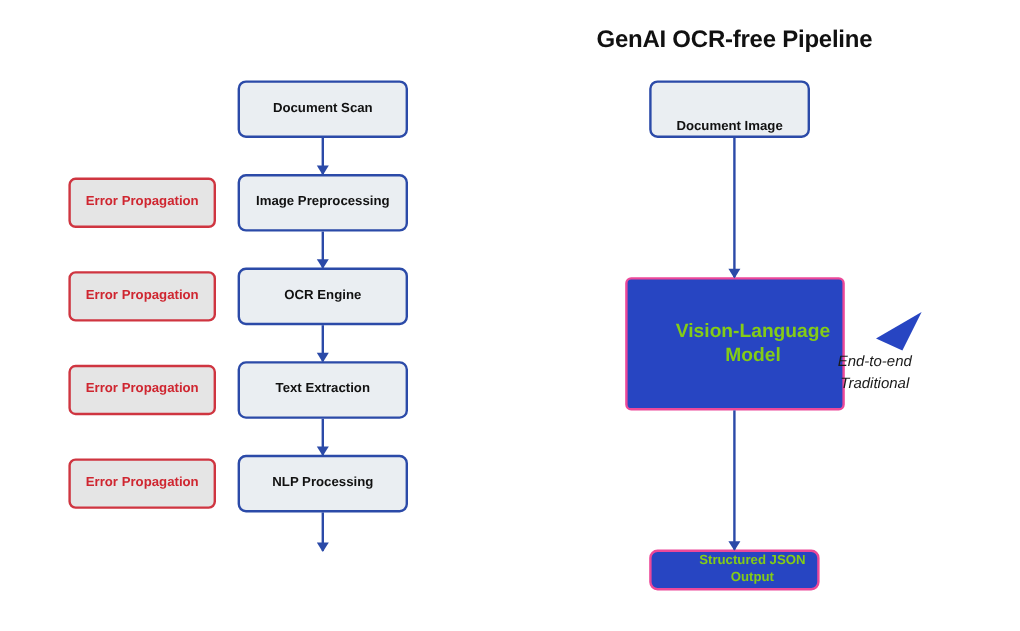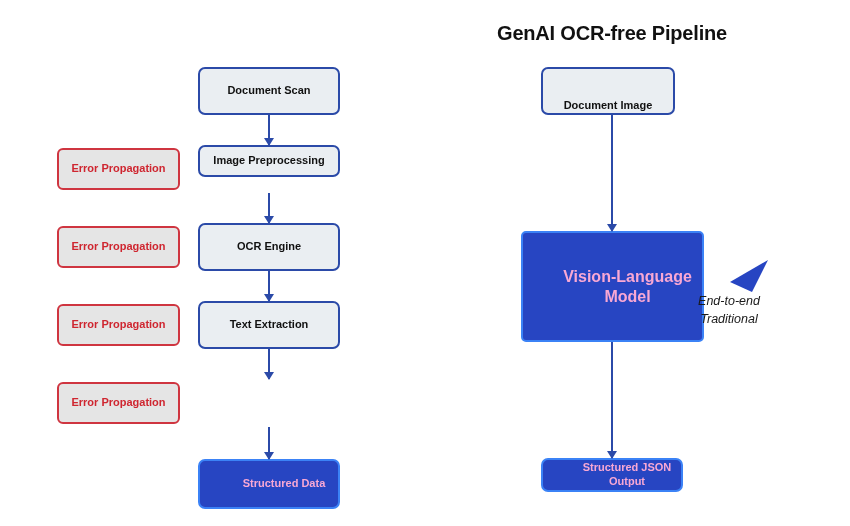--- a/index.html
+++ b/index.html
@@ -45,22 +45,22 @@
     font-weight: bold;
     line-height: 1.25;
   }
   .node.light {
     background: #eaeef2;
     border: 2px solid #2b4aa8;
     color: #111111;
   }
   .node.solid {
     background: #2745c2;
-    border: 2px solid #3b82f6;
-    color: #f9a8d4;
+    border: 2px solid #ec4899;
+    color: #84cc16;
     padding-left: 30px;
   }
   .node.error {
     background: #e5e5e5;
     border: 2px solid #cf3540;
     color: #cf2630;
     border-radius: 6px;
   }
   .node.big {
     font-size: 16px;
@@ -106,36 +106,36 @@
 <body>
 
 <div id="canvas">
 
   <div id="title-right" class="col-title">GenAI OCR-free Pipeline</div>
 
   <div class="node light" style="left:198px; top:67px; width:142px; height:48px;">
     <span>Document Scan</span>
   </div>
 
-  <div class="node light" style="left:198px; top:145px; width:142px; height:32px;">
+  <div class="node light" style="left:198px; top:145px; width:142px; height:48px;">
     <span>Image Preprocessing</span>
   </div>
 
   <div class="node light" style="left:198px; top:301px; width:142px; height:48px;">
     <span>Text Extraction</span>
   </div>
 
   <div class="node light" style="left:198px; top:223px; width:142px; height:48px;">
     <span>OCR Engine</span>
   </div>
 
+  <div class="node light" style="left:198px; top:379px; width:142px; height:48px;">
+    <span>NLP Processing</span>
+  </div>
 
-  <div class="node solid" style="left:198px; top:459px; width:142px; height:50px;">
-    <span>Structured Data</span>
-  </div>
 
   <div class="conn" style="left:268px; top:115px; height:30px;"></div>
   <div class="conn" style="left:268px; top:193px; height:30px;"></div>
   <div class="conn" style="left:268px; top:271px; height:30px;"></div>
   <div class="conn" style="left:268px; top:349px; height:30px;"></div>
   <div class="conn" style="left:268px; top:427px; height:32px;"></div>
 
   <div class="node error" style="left:57px; top:148px; width:123px; height:42px;">
     <span>Error Propagation</span>
   </div>

